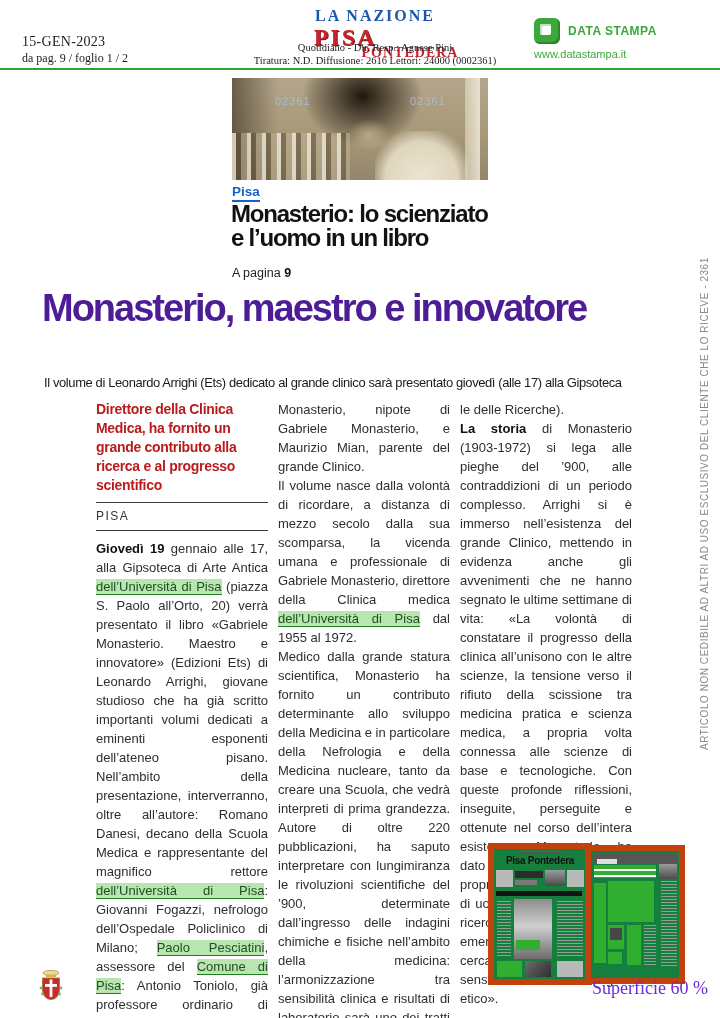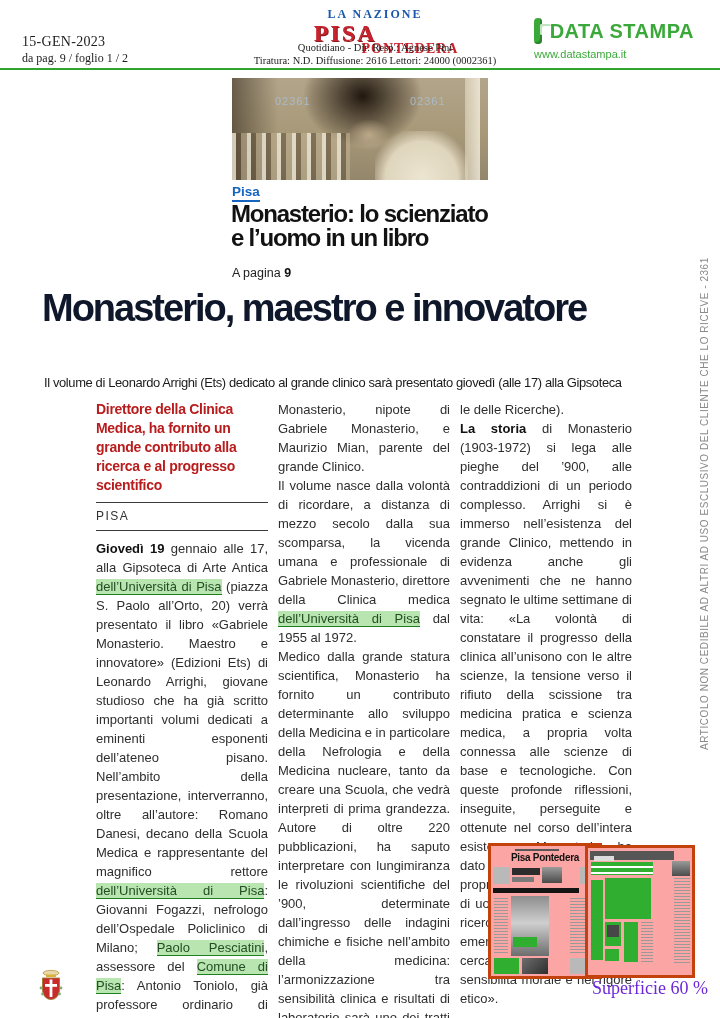--- a/index.html
+++ b/index.html
@@ -5,29 +5,29 @@
   html,body{margin:0;padding:0;}
   body{width:720px;height:1018px;background:#fff;position:relative;overflow:hidden;
        font-family:"Liberation Sans",sans-serif;color:#2e2e2e;}
   .abs{position:absolute;}
 
   
   .date-block{left:22px;top:34px;font-family:"Liberation Serif",serif;color:#1c1c1c;}
   .date-line{font-size:14px;letter-spacing:.3px;}
   .pg-line{font-size:12px;margin-top:1px;}
   .masthead{left:240px;top:8px;width:270px;text-align:center;line-height:1;}
-  .mh-top{font-family:"Liberation Serif",serif;font-weight:700;font-size:12px;letter-spacing:2px;color:#1a57ad;}
+  .mh-top{font-family:"Liberation Serif",serif;font-weight:700;font-size:16px;letter-spacing:2px;color:#1a57ad;}
   .mh-main{font-family:"Liberation Serif",serif;font-weight:700;font-size:24px;letter-spacing:2px;color:#c8232c;margin-top:1px;margin-right:60px;text-shadow:1px 1px 0 #8d1a20;}
   .mh-sub{font-family:"Liberation Serif",serif;font-weight:700;font-size:14px;letter-spacing:1px;color:#c8232c;margin-top:-3px;margin-left:70px;}
   .pub-lines{left:225px;top:41px;width:300px;text-align:center;font-family:"Liberation Serif",serif;font-size:10.5px;color:#1c1c1c;line-height:1.25;}
   .datastampa{right:26px;top:18px;width:160px;}
   .ds-row{display:flex;align-items:center;gap:8px;}
   .ds-icon{width:26px;height:26px;border-radius:6px;background:#3aa93a;position:relative;box-shadow:inset -2px -2px 0 #2d862d;}
   .ds-icon::after{content:"";position:absolute;left:6px;top:6px;width:11px;height:11px;background:#fff;border-radius:2px;box-shadow:inset 2px 2px 0 #bfe4bf;}
-  .ds-name{color:#3aa93a;font-weight:700;font-size:20px;letter-spacing:.5px;white-space:nowrap;}
+  .ds-name{color:#3aa93a;font-weight:700;font-size:12px;letter-spacing:.5px;white-space:nowrap;}
   .ds-url{color:#3aa93a;font-size:11px;margin-top:4px;width:100%;}
   .green-rule{left:0;top:68px;width:720px;height:2px;background:#2fa52f;}
 
   
   .photo{left:232px;top:78px;width:256px;height:102px;overflow:hidden;
          background:linear-gradient(180deg,#b3a58a 0%,#a79878 55%,#93866b 100%);}
   .ph-dark-left{left:0;top:0;width:18%;height:100%;background:linear-gradient(90deg,rgba(45,35,22,.55),transparent);}
   .ph-hair{left:28%;top:-12%;width:46%;height:78%;background:radial-gradient(ellipse at 50% 38%,#20170e 0%,#33261733 62%,transparent 72%);}
   .ph-face{left:45%;top:40%;width:17%;height:32%;background:radial-gradient(ellipse,#c9b595cc 0%,transparent 70%);}
   .ph-shirt{left:56%;top:52%;width:36%;height:55%;background:radial-gradient(ellipse at 50% 85%,#ece5d1 0%,#dfd5bd 55%,transparent 78%);}
@@ -40,39 +40,39 @@
   
   .kicker{left:232px;top:184px;color:#1565c0;font-weight:700;font-size:13.5px;
           border-bottom:2px solid #1565c0;padding-bottom:1px;}
   .teaser-title{left:231px;top:202px;font-weight:800;font-size:24px;letter-spacing:-1.2px;
                 line-height:24px;color:#121212;white-space:nowrap;}
   .page-ref{left:232px;top:266px;font-size:12.5px;color:#222;}
   .page-ref b{font-weight:700;color:#111;}
 
   
   .headline{left:42px;top:288px;width:648px;font-weight:800;font-size:38px;letter-spacing:-2px;
-            line-height:40px;color:#0f172a;white-space:nowrap;}
+            line-height:40px;color:#4c1d95;white-space:nowrap;}
   .subtitle{left:44px;top:375px;width:660px;font-size:13.5px;letter-spacing:-.4px;color:#1a1a1a;
             font-weight:500;white-space:nowrap;transform:scaleX(.96);transform-origin:left;}
 
   
   .col{top:400px;width:172px;font-size:13px;line-height:19px;text-align:justify;color:#2e2e2e;}
   .col1{left:96px;} .col2{left:278px;} .col3{left:460px;}
   .standfirst{font-weight:700;font-size:14px;line-height:19px;letter-spacing:-.3px;color:#b91c1c;text-align:left;}
   .sf-rule{border:0;border-top:1.5px solid #3a3a3a;margin:7px 0 0 0;}
   .loc-label{font-size:12px;letter-spacing:1.5px;color:#333;padding:4px 0 4px 0;text-align:left;}
   .seg-bold{font-weight:700;color:#111;}
   .seg-hl{background:#b9e5b1;border-bottom:1.5px solid #1f7f1f;color:#234d23;}
 
   
   .vertical-note{right:10px;top:270px;height:480px;writing-mode:vertical-rl;transform:rotate(180deg);
                  font-size:10px;letter-spacing:.55px;color:#8a8a8a;white-space:nowrap;}
 
   
-  .thumb{background:#fca5a5;border:3px solid #c2410c;overflow:hidden;padding-left:16px;}
+  .thumb{background:#15803d;border:6px solid #c2410c;overflow:hidden;}
   .t1{left:488px;top:843px;width:92px;height:130px;}
   .t2{left:585px;top:845px;width:88px;height:127px;}
   .t1-topbar{left:24px;top:3px;width:44px;height:2px;background:#555;}
   .t1-masthead{left:0;top:6px;width:100%;text-align:center;font-weight:700;font-size:10px;letter-spacing:-.3px;color:#111;white-space:nowrap;}
   .gblock{background:#b9b9b9;}
   .glines{background:repeating-linear-gradient(180deg,#9a9a9a 0 1px,transparent 1px 3px);}
   .green{background:#2fae2f;}
   .t1-b1{left:2px;top:21px;width:17px;height:17px;}
   .t1-b2{right:2px;top:21px;width:17px;height:17px;}
   .t1-chip1{left:21px;top:22px;width:28px;height:7px;background:#2c2c2c;}

